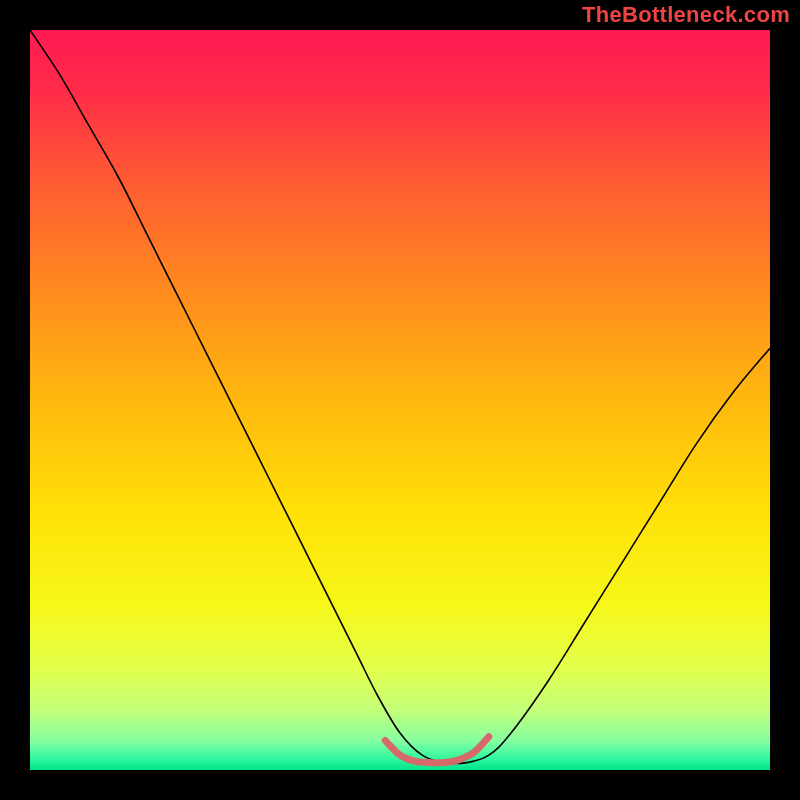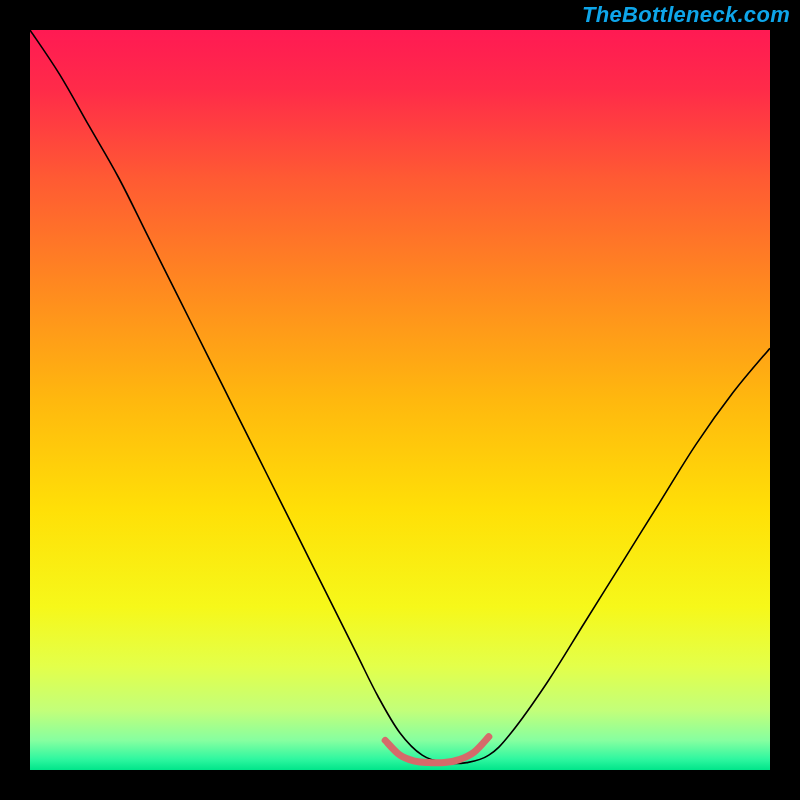--- a/index.html
+++ b/index.html
@@ -14,26 +14,25 @@
   .frame {
     position: relative;
     width: 800px;
     height: 800px;
     background: #000;
   }
   .watermark {
     position: absolute;
     top: 2px;
     right: 10px;
-    color: #0ea5e9;
+    color: #ef4444;
     font-size: 22px;
     font-weight: 600;
     letter-spacing: 0.3px;
     z-index: 10;
-    font-style: italic;
   }
   .plot {
     position: absolute;
     left: 30px;
     top: 30px;
     width: 740px;
     height: 740px;
   }
   .plot svg {
     position: absolute;

